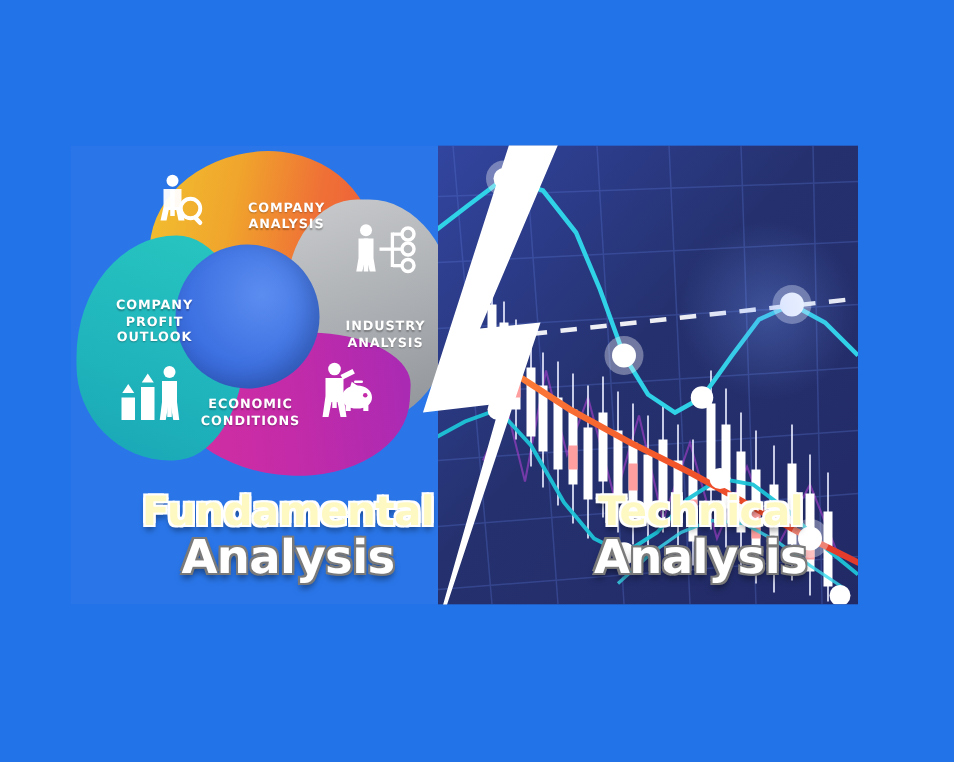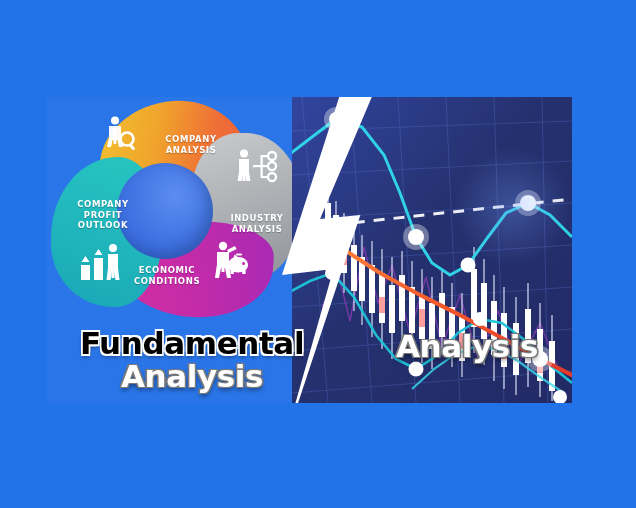--- a/index.html
+++ b/index.html
@@ -91,21 +91,21 @@
   
   .bolt{position:absolute;left:208px;top:-4px;width:130px;height:314px;}
 
   
   .headline{
     position:absolute;text-align:center;line-height:.96;
     font-family:"DejaVu Sans", sans-serif;font-weight:bold;
     letter-spacing:-.4px;
   }
   .headline .l1{
-    display:block;color:#000000;font-size:31px;
+    display:block;color:#fef9c3;font-size:27px;
     text-shadow:
       -1.6px -1.6px 0 #fff, 1.6px -1.6px 0 #fff,
       -1.6px  1.6px 0 #fff, 1.6px  1.6px 0 #fff,
       0 3px 4px rgba(0,0,0,.45);
   }
   .headline .l2{
     display:block;color:#ffffff;font-size:31px;margin-top:3px;
     text-shadow:
       -1.4px -1.4px 0 #7a7a7a, 1.4px -1.4px 0 #7a7a7a,
       -1.4px  1.4px 0 #7a7a7a, 1.4px  1.4px 0 #7a7a7a,
@@ -342,17 +342,18 @@
     <svg class="bolt" viewBox="0 0 130 314">
       <polygon points="92,-6 42,126 78,122 20,318 18,318 54,176 8,182 62,-6" fill="#ffffff" transform="translate(18,0) scale(1.12,1)"></polygon>
     </svg>
 
     <div class="headline hl-left">
       <span class="l1">Fundamental</span>
       <span class="l2">Analysis</span>
     </div>
 
     <div class="headline hl-right">
+      <span class="l1">Technical</span>
       <span class="l2">Analysis</span>
     </div>
 
   </div>
 </div>
 
 </body></html>

